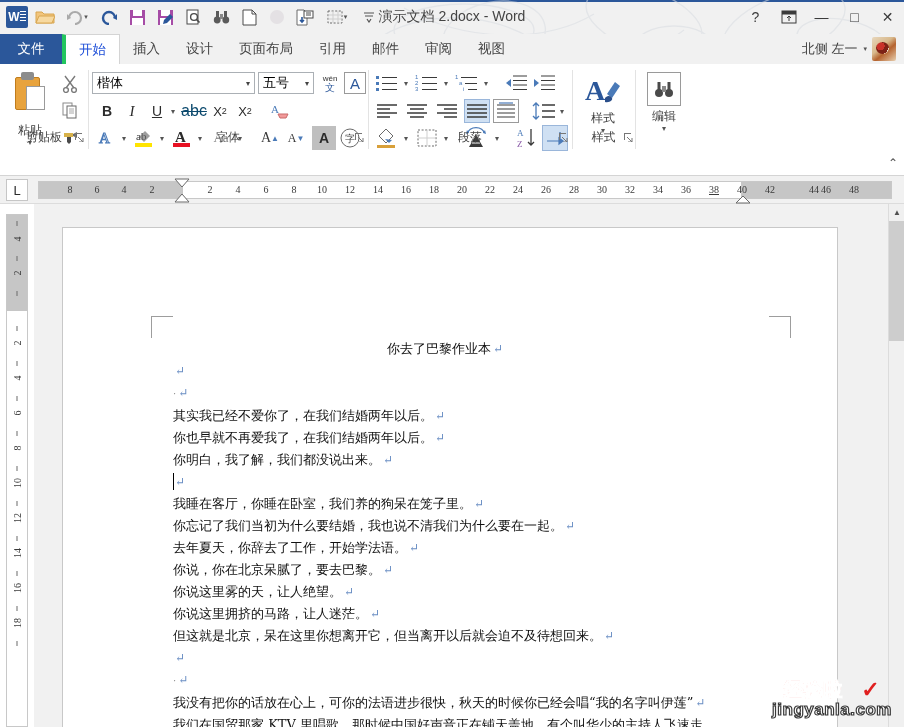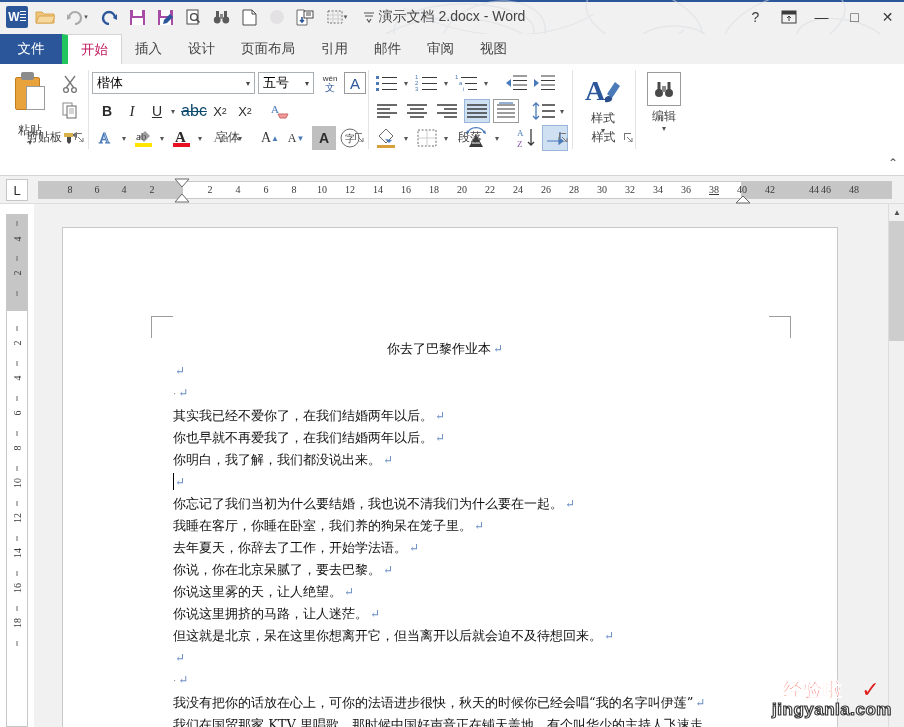--- a/index.html
+++ b/index.html
@@ -65,22 +65,22 @@
   .tab-file {
     background: #2b579a; color: #fff; height: 30px; min-width: 62px;
     display: flex; align-items: center; justify-content: center;
     font-size: 13.5px; z-index: 2;
   }
   .tab {
     height: 30px; padding: 0 13px; display: flex; align-items: center;
     font-size: 13.5px; color: #444; z-index: 2;
   }
   .tab.active {
-    background: #fff; color: #be185d;
-    border-left: 6px solid #22c55e; border-right: 1px solid #d4d4d4; border-top: 1px solid #d4d4d4;
+    background: #fff; color: #1d4ed8;
+    border-left: 4px solid #22c55e; border-right: 1px solid #d4d4d4; border-top: 1px solid #d4d4d4;
   }
   .account {
     position: absolute; right: 8px; top: 34px; height: 30px;
     display: flex; align-items: center; gap: 5px; z-index: 3;
   }
   .account-name { font-size: 13px; color: #3f3f3f; }
   .avatar {
     width: 24px; height: 24px; border-radius: 2px; overflow:hidden;
     background: linear-gradient(140deg,#e8d7bd 0%,#d8b98c 40%,#b5632f 60%,#e8d0b0 100%);
     position: relative;
@@ -234,21 +234,21 @@
     background: #cdcdcd;
   }
 
   
   .watermark {
     position: absolute; right: 6px; bottom: 6px; width: 132px; height: 46px;
     display: flex; flex-direction: column; align-items: center; justify-content: center;
     z-index: 9; pointer-events: none;
   }
   .wm-top {
-    font-size: 19px; font-weight: normal; color: #ef2f22;
+    font-size: 19px; font-weight: bold; color: #ef2f22;
     -webkit-text-stroke: 1px #ffffff; letter-spacing: 1px;
     display: flex; align-items: center; gap: 18px;
   }
   .wm-check { color: #e02020; font-size: 22px; -webkit-text-stroke: 0; }
   .wm-bot {
     font-size: 17px; font-weight: bold; color: #ffffff;
     -webkit-text-stroke: 1.2px #3a3a3a; letter-spacing: .5px; margin-top: -3px;
   }
 </style>
 </head>
@@ -380,20 +380,25 @@
     <div class="tab active">开始</div>
     <div class="tab">插入</div>
     <div class="tab">设计</div>
     <div class="tab">页面布局</div>
     <div class="tab">引用</div>
     <div class="tab">邮件</div>
     <div class="tab">审阅</div>
     <div class="tab">视图</div>
   </div>
 
+  <div class="account">
+    <span class="account-name">北侧 左一</span>
+    <span class="caret">▾</span>
+    <span class="avatar"></span>
+  </div>
 
   <div class="ribbon">
 
     <div class="grp" style="left:0;width:88px;">
       <div class="paste-btn">
         <div class="clipboard-ico">
           <div class="board"></div>
             <div class="clip"></div>
             <div class="page"></div>
         </div>
@@ -767,22 +772,22 @@
       <div class="doc-body">
         <div class="dline center">
           <span>你去了巴黎作业本</span><span class="pilcrow">↵</span>
         </div>
         <div class="dline"><span></span><span class="pilcrow">↵</span></div>
         <div class="dline"><span style="color:#8a8a8a;font-size:10px;">·</span><span></span><span class="pilcrow">↵</span></div>
         <div class="dline"><span>其实我已经不爱你了，在我们结婚两年以后。</span><span class="pilcrow">↵</span></div>
         <div class="dline"><span>你也早就不再爱我了，在我们结婚两年以后。</span><span class="pilcrow">↵</span></div>
         <div class="dline"><span>你明白，我了解，我们都没说出来。</span><span class="pilcrow">↵</span></div>
         <div class="dline"><span class="caretbar"></span><span></span><span class="pilcrow">↵</span></div>
+        <div class="dline"><span>我睡在客厅，你睡在卧室，我们养的狗呆在笼子里。</span><span class="pilcrow">↵</span></div>
         <div class="dline"><span>你忘记了我们当初为什么要结婚，我也说不清我们为什么要在一起。</span><span class="pilcrow">↵</span></div>
-        <div class="dline"><span>我睡在客厅，你睡在卧室，我们养的狗呆在笼子里。</span><span class="pilcrow">↵</span></div>
         <div class="dline"><span>去年夏天，你辞去了工作，开始学法语。</span><span class="pilcrow">↵</span></div>
         <div class="dline"><span>你说，你在北京呆腻了，要去巴黎。</span><span class="pilcrow">↵</span></div>
         <div class="dline"><span>你说这里雾的天，让人绝望。</span><span class="pilcrow">↵</span></div>
         <div class="dline"><span>你说这里拥挤的马路，让人迷茫。</span><span class="pilcrow">↵</span></div>
         <div class="dline"><span>但这就是北京，呆在这里你想离开它，但当离开以后就会迫不及待想回来。</span><span class="pilcrow">↵</span></div>
         <div class="dline"><span></span><span class="pilcrow">↵</span></div>
         <div class="dline"><span style="color:#8a8a8a;font-size:10px;">·</span><span></span><span class="pilcrow">↵</span></div>
         <div class="dline"><span>我没有把你的话放在心上，可你的法语进步很快，秋天的时候你已经会唱“我的名字叫伊莲”</span><span class="pilcrow">↵</span></div>
         <div class="dline"><span>我们在国贸那家 KTV 里唱歌，那时候中国好声音正在铺天盖地，有个叫华少的主持人飞速走</span></div>
 

